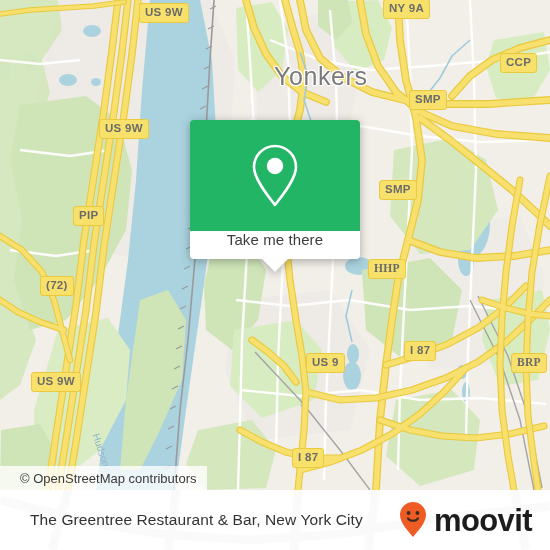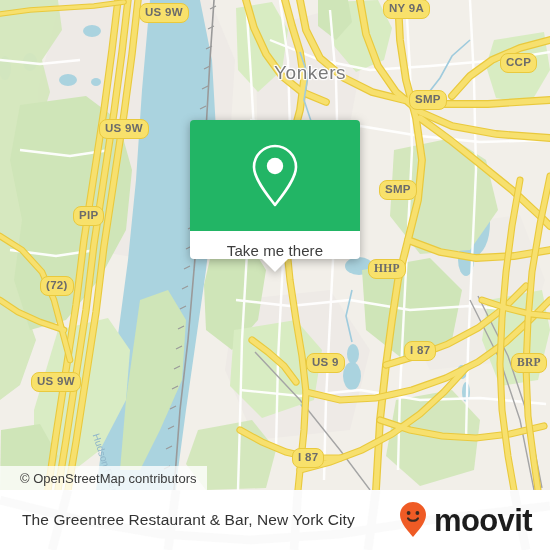--- a/index.html
+++ b/index.html
@@ -24,41 +24,41 @@
     left: 0; top: 0;
     width: 550px; height: 490px;
     background: #f2efe9;
     overflow: hidden;
   }
   .map svg { display: block; }
 
   
   .city-label {
     position: absolute;
-    font-size: 19px;
+    font-size: 25px;
     color: #7a7a7a;
     letter-spacing: 0.6px;
     font-family: "Liberation Sans", sans-serif;
     white-space: nowrap;
     text-shadow: 1px 0 1px #fff, -1px 0 1px #fff, 0 1px 1px #fff, 0 -1px 1px #fff,
                  1px 1px 1px #fff, -1px -1px 1px #fff, 1px -1px 1px #fff, -1px 1px 1px #fff;
   }
   .water-label {
     position: absolute;
     font-size: 10px;
     color: #8fb5c9;
     white-space: nowrap;
     font-family: "Liberation Sans", sans-serif;
   }
   
   .shield {
     position: absolute;
     background: #f8e16b;
     border: 1.6px solid #e9c93d;
-    border-radius: 8px;
+    border-radius: 3px;
     color: #6b6b6b;
     font-size: 11.5px;
     font-weight: bold;
     line-height: 15px;
     padding: 1px 5px 2px 5px;
     white-space: nowrap;
     letter-spacing: 0.3px;
     box-sizing: border-box;
   }
 
@@ -75,21 +75,21 @@
     border-radius: 4px 4px 0 0;
     display: flex;
     align-items: center;
     justify-content: center;
   }
   .popup-body {
     height: 28px;
     background: #ffffff;
     border-radius: 0 0 4px 4px;
     display: flex;
-    align-items: flex-end;
+    align-items: flex-start;
     justify-content: center;
     position: relative;
   }
   .popup-body-text {
     font-size: 15px;
     color: #3d3d3d;
     letter-spacing: 0.1px;
     white-space: nowrap;
   }
   .popup-tail {
@@ -134,21 +134,21 @@
     left: 0; top: -490px;
     opacity: 0.07;
     pointer-events: none;
   }
   .footer-inner {
     position: relative;
     width: 550px; height: 60px;
     display: flex;
     align-items: center;
     justify-content: space-between;
-    padding: 0 18px 0 22px;
+    padding: 0 18px 0 30px;
     box-sizing: border-box;
   }
   .footer-title {
     font-size: 15.5px;
     color: #333333;
     white-space: nowrap;
     letter-spacing: 0.1px;
   }
   .brand {
     display: flex;

